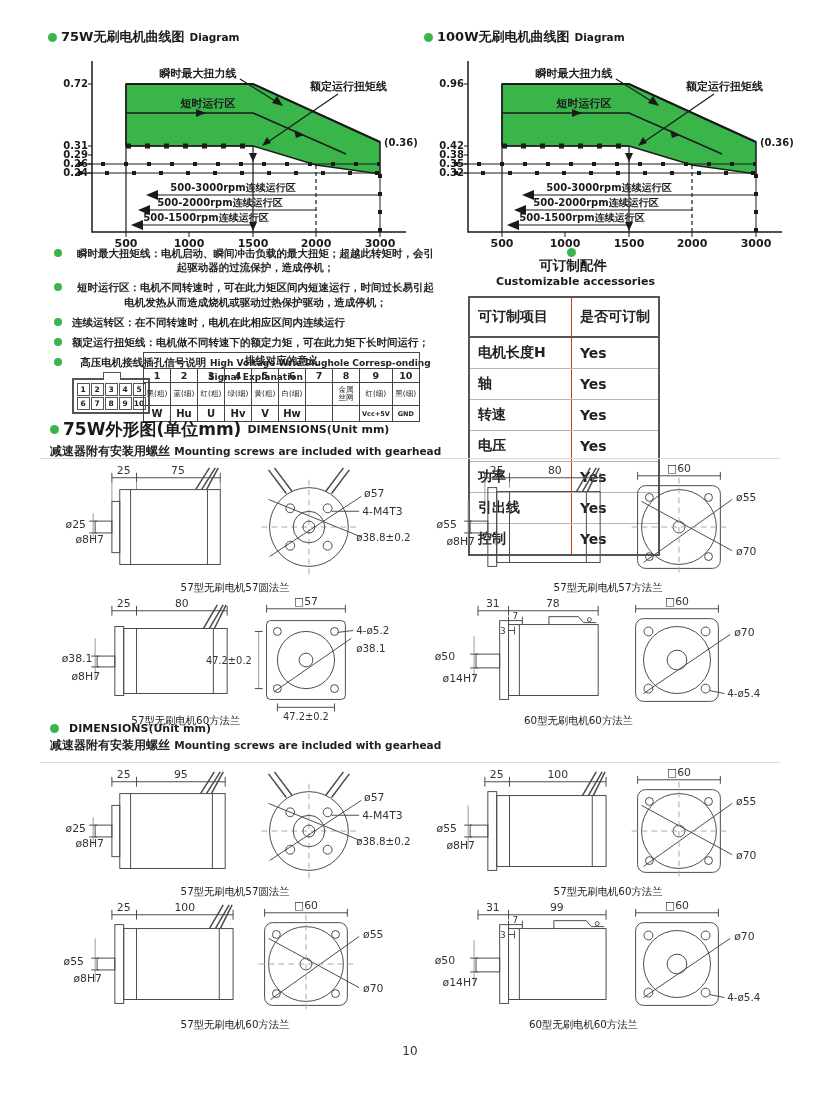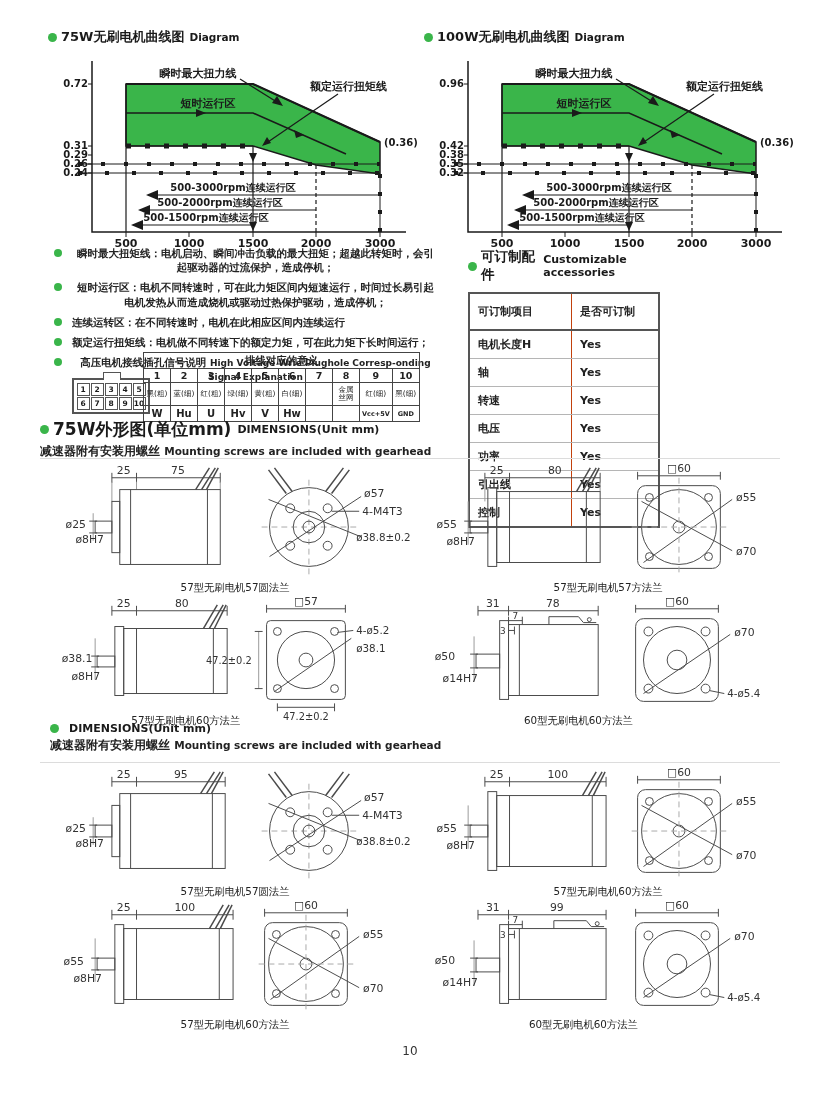--- a/index.html
+++ b/index.html
@@ -18,23 +18,23 @@
   table.wiring td{border:1px solid #444;padding:0 2px;height:13px;min-width:22px;}
   table.wiring td.title{font-size:10.5px;font-weight:bold;height:15px;}
   table.wiring td.pin{font-weight:bold;font-size:9.5px;}
   table.wiring td.clr{font-size:7.5px;height:22px;line-height:1.1;}
   table.wiring td.sig{font-weight:bold;font-size:10px;height:15px;}
   table.wiring td.sig.tiny{font-size:6.5px;}
   .connector{border:2px solid #555;padding:2px;position:relative;background:#fff;}
   .connector .notch{position:absolute;top:-8px;left:50%;margin-left:-8px;width:16px;height:7px;border:1.5px solid #555;border-bottom:none;background:#fff;}
   .connector .crow{display:flex;}
   .connector .crow span{display:inline-block;width:11px;height:11px;border:1px solid #555;font-size:7.5px;line-height:11px;text-align:center;margin:0.5px;font-weight:bold;}
-  .acc-head{display:flex;align-items:center;font-weight:bold;font-size:13.5px;}
+  .acc-head{display:flex;align-items:center;font-weight:bold;font-size:13.5px;flex-direction:column;}
   .acc-head .en{font-size:11px;margin-left:5px;}
-  table.acc{border-collapse:collapse;width:192px;font-size:11px;color:#222;margin-top:8px;}
+  table.acc{border-collapse:collapse;width:192px;font-size:14px;color:#222;margin-top:8px;}
   table.acc td{padding:6px 8px;border-bottom:1px solid #b5b5b5;font-weight:600;}
   table.acc tr.hd td{border-bottom:2px solid #555;padding:10px 8px;font-weight:bold;}
   table.acc td.v{border-left:1px solid #c2410c;width:70px;}
   table.acc{border:2px solid #555;}
   .sec-head{display:flex;align-items:center;font-weight:bold;font-size:17px;}
   .sec-head .en{font-size:11px;margin-left:6px;}
   .sec-sub{font-size:12px;font-weight:bold;color:#222;margin-top:2px;}
   .sec-sub .en{font-weight:bold;font-size:10.5px;}
   .ruleline{position:absolute;left:40px;width:740px;height:1px;background:#dcdcdc;}
   .pagenum{position:absolute;left:0;width:820px;text-align:center;font-size:12px;color:#333;}
@@ -319,21 +319,21 @@
             <td class="v">Yes</td>
           </tr>
       <tr>
             <td>控制</td>
             <td class="v">Yes</td>
           </tr>
     </tbody>
       </table>
   </div>
 
-  <div class="abs" style="left:40px;top:418px;">
+  <div class="abs" style="left:50px;top:418px;">
     <div class="sec-head">
       <span class="dot"></span>
       <span>75W外形图(单位mm)</span>
       <span class="en">DIMENSIONS(Unit mm)</span>
     </div>
     <div class="sec-sub">
       <span>减速器附有安装用螺丝</span>
       <span class="en">Mounting screws are included with gearhead</span>
     </div>
   </div>

